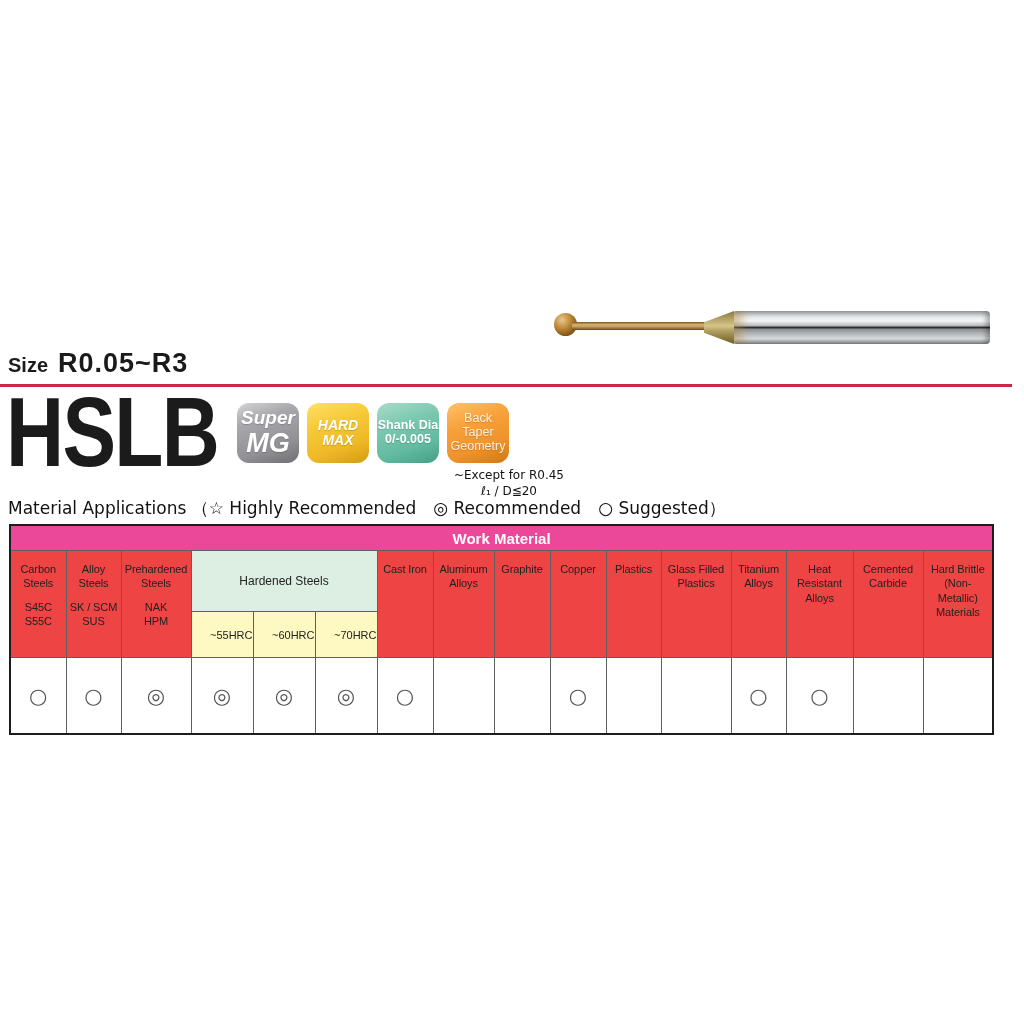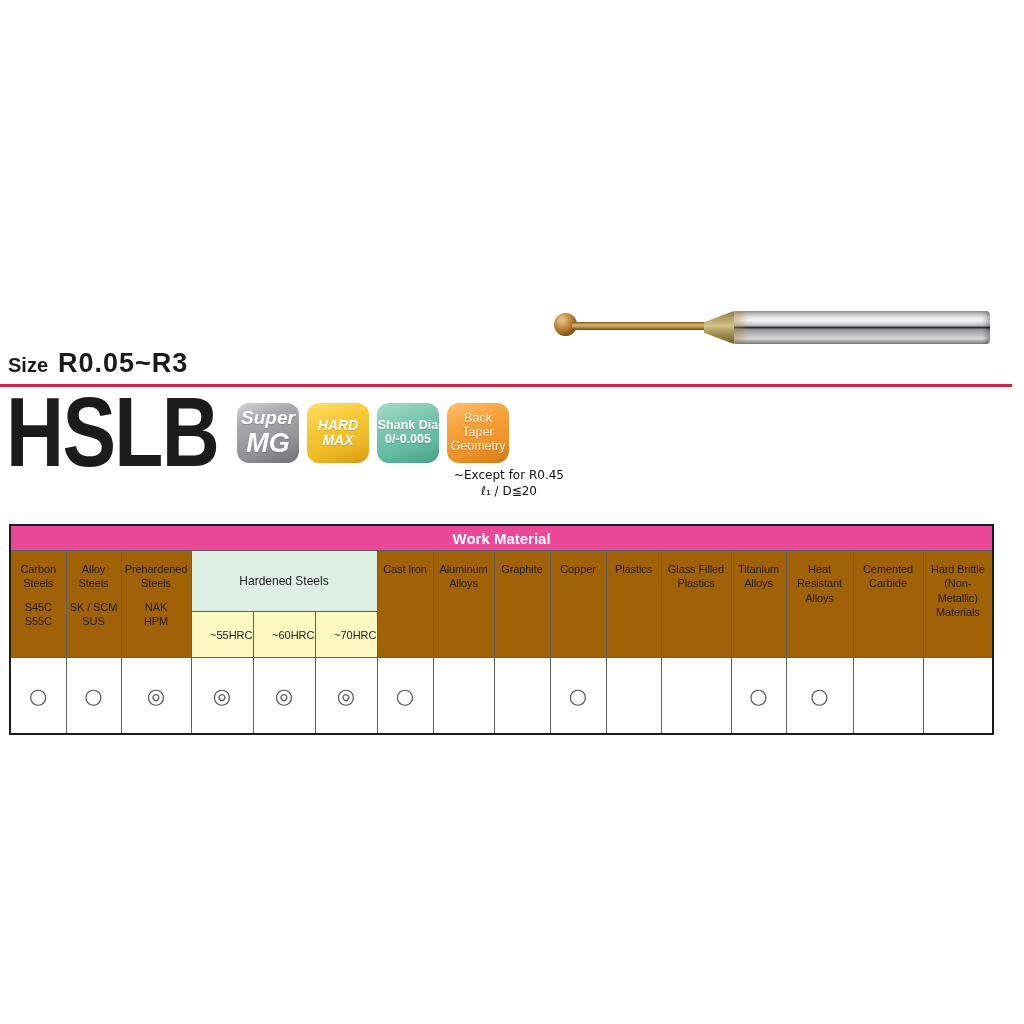--- a/index.html
+++ b/index.html
@@ -51,21 +51,21 @@
   .legend{position:absolute;left:8px;top:497px;font-size:17px;color:#111;
           font-family:"DejaVu Sans","Liberation Sans",sans-serif;}
 
   
   .wm-wrap{position:absolute;left:9px;top:524px;}
   table.wm{border-collapse:collapse;table-layout:fixed;width:983px;
            border:2px solid #1c1c1c;}
   table.wm th,table.wm td{border:1px solid #5f5f5f;margin:0;}
   .wm-title{height:22px;background:#ec4899;color:#fff;font-size:15px;font-weight:bold;
             text-align:center;vertical-align:middle;}
-  .hcell{background:#a16207;font-weight:normal;font-size:11px;letter-spacing:-0.1px;
+  .hcell{background:#ef4444;font-weight:normal;font-size:11px;letter-spacing:-0.1px;
          color:#222;text-align:center;vertical-align:top;padding:11px 1px 0 1px;line-height:1.3;}
   .ht,.hs{white-space:pre-line;}
   .hs{margin-top:9px;}
   .hgroup{background:#ddeee3;font-weight:normal;font-size:12px;color:#222;
           text-align:center;vertical-align:middle;padding:8px;height:44px;}
   .hsub{background:#fef9c3;font-weight:normal;font-size:11px;color:#222;
         text-align:right;vertical-align:middle;padding:0;height:45px;white-space:nowrap;}
   .rating{height:73px;background:#fff;text-align:center;vertical-align:middle;
           font-size:21px;color:#555;font-family:"DejaVu Sans",sans-serif;}
 </style>
@@ -107,20 +107,21 @@
       <span class="b1">Back Taper</span>
       <span class="b2">Geometry</span>
     </div>
   </div>
 
   <div class="badge-note">
     <div>~Except for R0.45</div>
     <div>ℓ₁ / D≦20</div>
   </div>
 
+  <div class="legend">Material Applications （☆ Highly Recommended　◎ Recommended　○ Suggested）</div>
 
   <div class="wm-wrap">
     <table class="wm">
       <colgroup>
         <col style="width:56px">
           <col style="width:55px">
           <col style="width:70px">
         <col style="width:62px">
           <col style="width:62px">
           <col style="width:62px">

